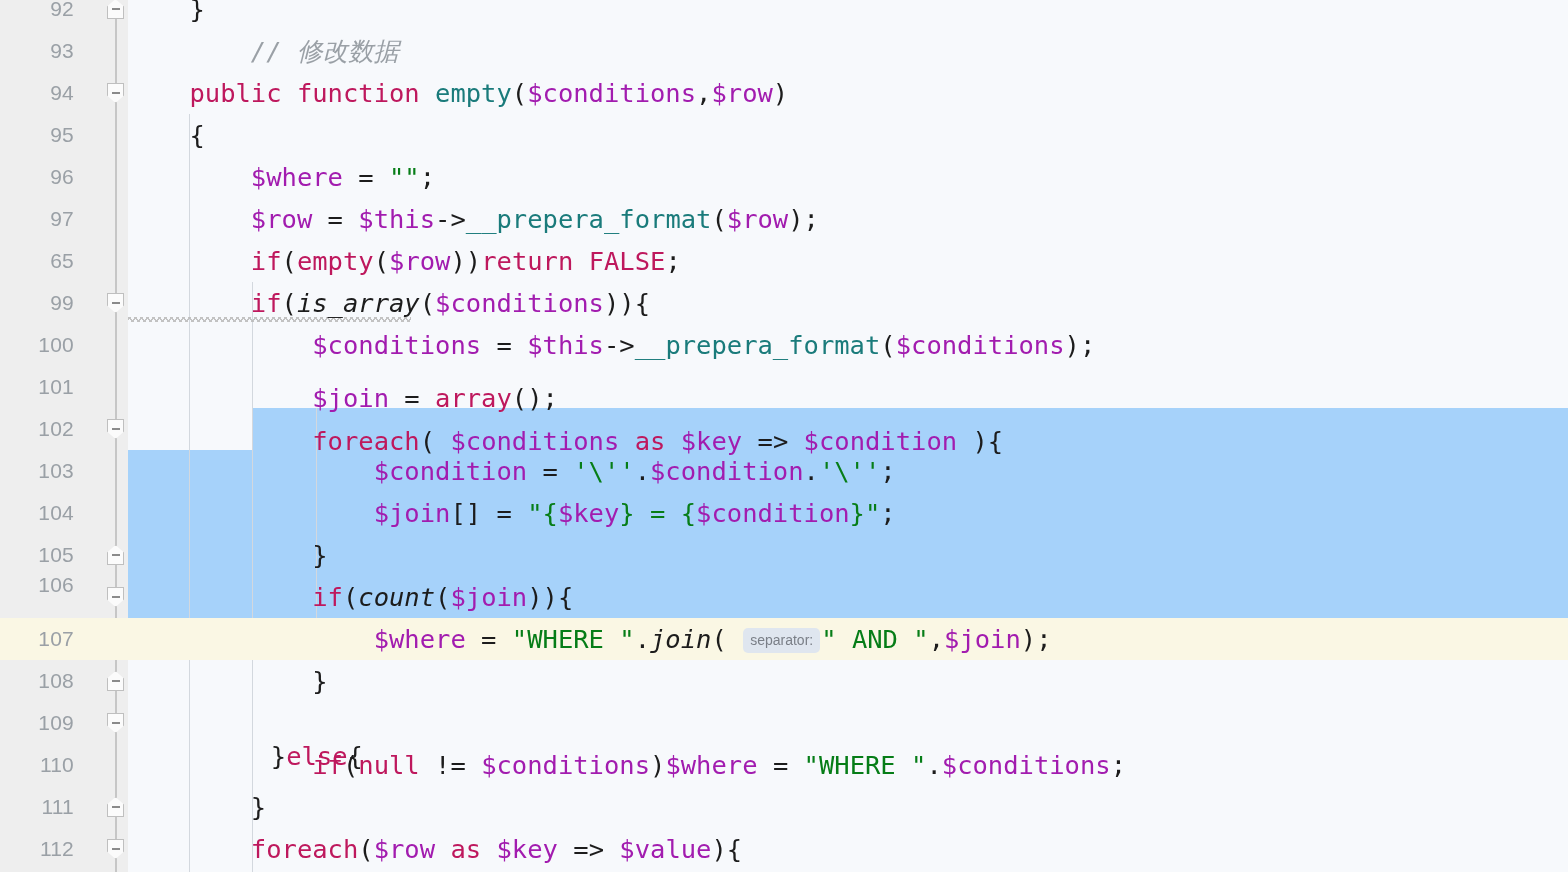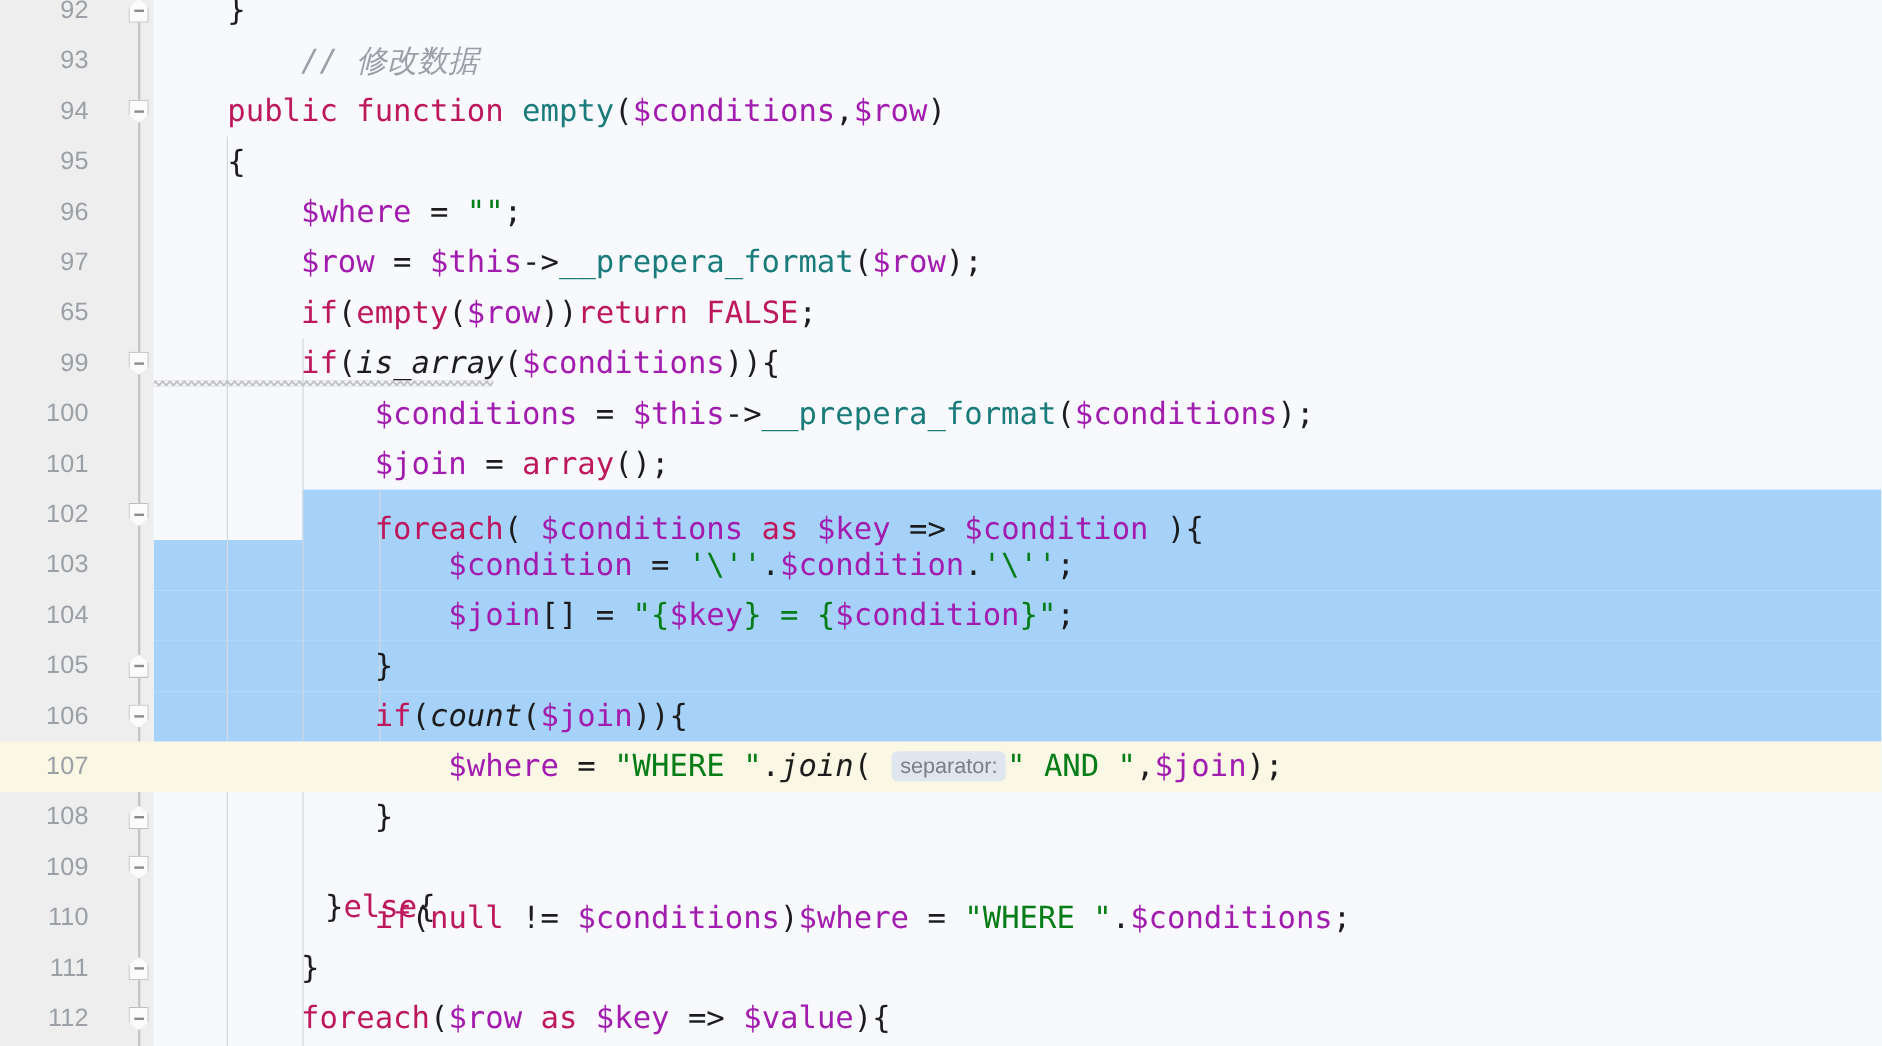--- a/index.html
+++ b/index.html
@@ -156,21 +156,21 @@
       linear-gradient(45deg, transparent 40%, #b9b9b9 40%, #b9b9b9 60%, transparent 60%),
       linear-gradient(-45deg, transparent 40%, #b9b9b9 40%, #b9b9b9 60%, transparent 60%);
     background-position: 0 0, 3px 0;
     opacity: 0.85;
   }
 
   
   .param-hint {
     display: inline-block;
     font-family: "Liberation Sans", sans-serif;
-    font-size: 18px;
+    font-size: 14px;
     line-height: 25px;
     height: 25px;
     color: #7a7f87;
     background: #dfe6ef;
     border-radius: 5px;
     padding: 0 7px;
     vertical-align: 3px;
     margin: 0 1px;
   }
 </style>
@@ -241,21 +241,21 @@
       </div>
       <div class="row" style="top: 450px;">
         <div class="lineno">103</div>
       </div>
       <div class="row" style="top: 492px;">
         <div class="lineno">104</div>
       </div>
       <div class="row" style="top: 534px;">
         <div class="lineno">105</div>
       </div>
-      <div class="row" style="top: 576px;">
+      <div class="row" style="top: 564px;">
         <div class="lineno">106</div>
       </div>
       <div class="row" style="top: 618px;">
         <div class="gutter-current"></div>
         <div class="lineno">107</div>
       </div>
       <div class="row" style="top: 660px;">
         <div class="lineno">108</div>
       </div>
       <div class="row" style="top: 702px; text-decoration: underline;">
@@ -289,21 +289,21 @@
   <div id="text-layer">
       <div class="code" style="top: -12px;"><span class="pun">    </span><span class="pun">}</span></div>
       <div class="code" style="top: 30px;"><span class="pun">        </span><span class="cmt">// 修改数据</span></div>
       <div class="code" style="top: 72px;"><span class="pun">    </span><span class="kw">public function </span><span class="fn">empty</span><span class="pun">(</span><span class="var">$conditions</span><span class="pun">,</span><span class="var">$row</span><span class="pun">)</span></div>
       <div class="code" style="top: 114px;"><span class="pun">    </span><span class="pun">{</span></div>
       <div class="code" style="top: 156px;"><span class="pun">        </span><span class="var">$where</span><span class="pun"> = </span><span class="str">""</span><span class="pun">;</span></div>
       <div class="code" style="top: 198px;"><span class="pun">        </span><span class="var">$row</span><span class="pun"> = </span><span class="var">$this</span><span class="pun">-&gt;</span><span class="fn">__prepera_format</span><span class="pun">(</span><span class="var">$row</span><span class="pun">);</span></div>
       <div class="code" style="top: 240px;"><span class="pun">        </span><span class="kw">if</span><span class="pun">(</span><span class="kw">empty</span><span class="pun">(</span><span class="var">$row</span><span class="pun">))</span><span class="kw">return FALSE</span><span class="pun">;</span></div>
       <div class="code" style="top: 282px;"><span class="pun">        </span><span class="kw">if</span><span class="pun">(</span><span class="ital">is_array</span><span class="pun">(</span><span class="var">$conditions</span><span class="pun">)){</span></div>
       <div class="code" style="top: 324px;"><span class="pun">            </span><span class="var">$conditions</span><span class="pun"> = </span><span class="var">$this</span><span class="pun">-&gt;</span><span class="fn">__prepera_format</span><span class="pun">(</span><span class="var">$conditions</span><span class="pun">);</span></div>
-      <div class="code" style="top: 366px;"><span class="pun">            </span><span class="var">$join</span><span class="pun"> = </span><span class="kw">array</span><span class="pun">();</span></div>
+      <div class="code" style="top: 377px;"><span class="pun">            </span><span class="var">$join</span><span class="pun"> = </span><span class="kw">array</span><span class="pun">();</span></div>
       <div class="code" style="top: 408px; margin-top: 12px;"><span class="pun">            </span><span class="kw">foreach</span><span class="pun">( </span><span class="var">$conditions</span><span class="pun"> </span><span class="kw">as</span><span class="pun"> </span><span class="var">$key</span><span class="pun"> =&gt; </span><span class="var">$condition</span><span class="pun"> ){</span></div>
       <div class="code" style="top: 450px;"><span class="pun">                </span><span class="var">$condition</span><span class="pun"> = </span><span class="str">'\''</span><span class="pun">.</span><span class="var">$condition</span><span class="pun">.</span><span class="str">'\''</span><span class="pun">;</span></div>
       <div class="code" style="top: 492px;"><span class="pun">                </span><span class="var">$join</span><span class="pun">[] = </span><span class="str">"{</span><span class="var">$key</span><span class="str">} = {</span><span class="var">$condition</span><span class="str">}"</span><span class="pun">;</span></div>
       <div class="code" style="top: 534px;"><span class="pun">            </span><span class="pun">}</span></div>
       <div class="code" style="top: 576px;"><span class="pun">            </span><span class="kw">if</span><span class="pun">(</span><span class="ital">count</span><span class="pun">(</span><span class="var">$join</span><span class="pun">)){</span></div>
       <div class="code" style="top: 618px;"><span class="pun">                </span><span class="var">$where</span><span class="pun"> = </span><span class="str">"WHERE "</span><span class="pun">.</span><span class="ital">join</span><span class="pun">( </span><span class="param-hint">separator:</span><span class="str">" AND "</span><span class="pun">,</span><span class="var">$join</span><span class="pun">);</span></div>
       <div class="code" style="top: 660px;"><span class="pun">            </span><span class="pun">}</span></div>
       <div class="code" style="top: 735px; padding-left: 20px;"><span class="pun">        </span><span class="pun">}</span><span class="kw">else</span><span class="pun">{</span></div>
       <div class="code" style="top: 744px;"><span class="pun">            </span><span class="kw">if</span><span class="pun">(</span><span class="kw">null</span><span class="pun"> != </span><span class="var">$conditions</span><span class="pun">)</span><span class="var">$where</span><span class="pun"> = </span><span class="str">"WHERE "</span><span class="pun">.</span><span class="var">$conditions</span><span class="pun">;</span></div>
       <div class="code" style="top: 786px;"><span class="pun">        </span><span class="pun">}</span></div>

